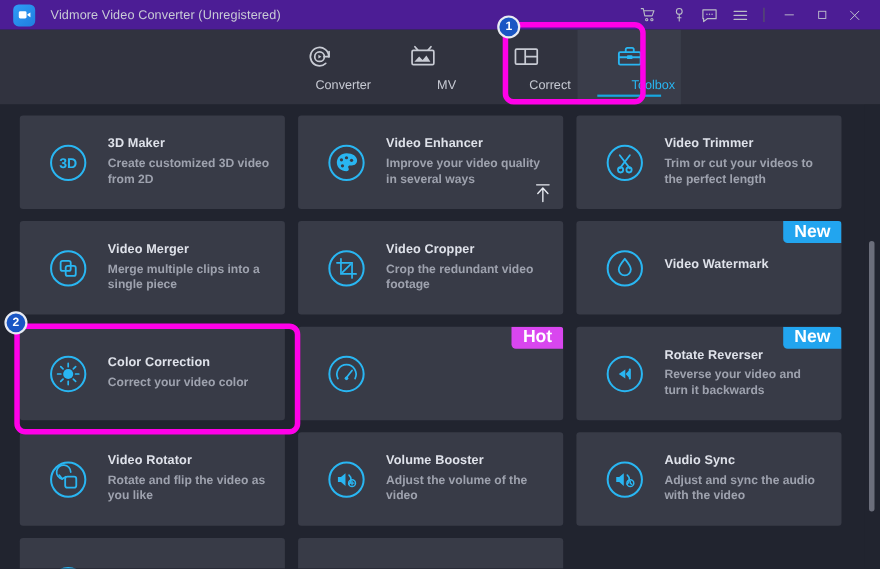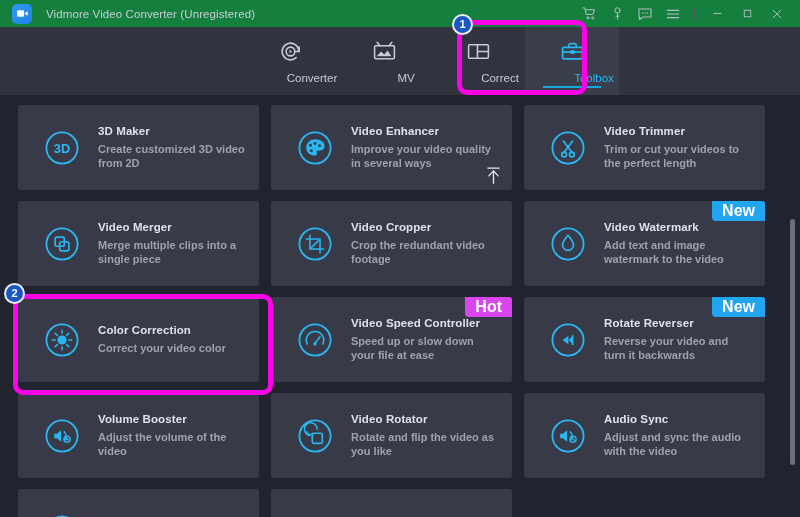--- a/index.html
+++ b/index.html
@@ -13,21 +13,21 @@
     position: relative;
     width: 800px; height: 517px;
     background: #21242f;
     overflow: hidden;
   }
 
   
   .titlebar {
     position: absolute; top: 0; left: 0;
     width: 800px; height: 27px;
-    background: #15803d;
+    background: #4c1d95;
     display: flex; align-items: center;
   }
   .app-logo {
     width: 20px; height: 20px; margin-left: 12px;
     border-radius: 5px;
     background: linear-gradient(135deg, #2f9cf6, #1f7fe0);
     display: flex; align-items: center; justify-content: center;
   }
   .app-logo svg { display: block; }
   .app-title {
@@ -379,21 +379,20 @@
 
       <div class="card">
         <span class="cicon">
           <svg width="44" height="44" viewBox="0 0 48 48" fill="none">
             <circle cx="24" cy="24" r="17" stroke="#29b6f2" stroke-width="2"></circle>
             <path d="M24 14.5c3.8 4.6 6 7.7 6 10.4a6 6 0 0 1-12 0c0-2.7 2.2-5.8 6-10.4z" stroke="#29b6f2" stroke-width="1.8" stroke-linejoin="round"></path>
           </svg>
         </span>
         <span class="ctext">
           <span class="ctitle" style="display:block">Video Watermark</span>
-          <span class="cdesc" style="display:block">Add text and image watermark to the video</span>
         </span>
         <span class="badge new">New</span>
       </div>
 
       <div class="card">
         <span class="cicon">
           <svg width="44" height="44" viewBox="0 0 48 48" fill="none">
             <circle cx="24" cy="24" r="17" stroke="#29b6f2" stroke-width="2"></circle>
             <circle cx="24" cy="24" r="5" fill="#29b6f2"></circle>
             <g stroke="#29b6f2" stroke-width="1.7" stroke-linecap="round">
@@ -410,41 +409,52 @@
 
       <div class="card">
         <span class="cicon">
           <svg width="44" height="44" viewBox="0 0 48 48" fill="none">
             <circle cx="24" cy="24" r="17" stroke="#29b6f2" stroke-width="2"></circle>
             <path d="M15.5 28.5a9.5 9.5 0 1 1 17 0" stroke="#29b6f2" stroke-width="1.7" stroke-linecap="round"></path>
             <path d="M24 27.5l5.5-7" stroke="#29b6f2" stroke-width="1.7" stroke-linecap="round"></path>
             <circle cx="24" cy="28.3" r="1.8" fill="#29b6f2"></circle>
           </svg>
         </span>
-        <span class="ctext">
-          <span class="ctitle" style="display:block">Video Speed Controller</span>
-          <span class="cdesc" style="display:block">Speed up or slow down your file at ease</span>
-        </span>
         <span class="badge hot">Hot</span>
       </div>
 
       <div class="card">
         <span class="cicon">
           <svg width="44" height="44" viewBox="0 0 48 48" fill="none">
             <circle cx="24" cy="24" r="17" stroke="#29b6f2" stroke-width="2"></circle>
             <path d="M24.5 19.5v9L18 24z" fill="#29b6f2"></path>
             <path d="M29 19.5v9" stroke="#29b6f2" stroke-width="2" stroke-linecap="round"></path>
             <path d="M29 19.5L24.8 24 29 28.5z" fill="#29b6f2"></path>
           </svg>
         </span>
         <span class="ctext">
           <span class="ctitle" style="display:block">Rotate Reverser</span>
           <span class="cdesc" style="display:block">Reverse your video and turn it backwards</span>
         </span>
         <span class="badge new">New</span>
+      </div>
+
+      <div class="card">
+        <span class="cicon">
+          <svg width="44" height="44" viewBox="0 0 48 48" fill="none">
+            <circle cx="24" cy="24" r="17" stroke="#29b6f2" stroke-width="2"></circle>
+            <rect x="21" y="21" width="11" height="11" rx="2.2" stroke="#29b6f2" stroke-width="1.8"></rect>
+            <path d="M26.5 16.5a7 7 0 1 0-8.5 6.9" stroke="#29b6f2" stroke-width="1.7" stroke-linecap="round"></path>
+            <path d="M15 19.5l3 3.8 3.7-2.2" stroke="#29b6f2" stroke-width="1.7" stroke-linecap="round" stroke-linejoin="round"></path>
+          </svg>
+        </span>
+        <span class="ctext">
+          <span class="ctitle" style="display:block">Video Rotator</span>
+          <span class="cdesc" style="display:block">Rotate and flip the video as you like</span>
+        </span>
       </div>
 
       <div class="card">
         <span class="cicon">
           <svg width="44" height="44" viewBox="0 0 48 48" fill="none">
             <circle cx="24" cy="24" r="17" stroke="#29b6f2" stroke-width="2"></circle>
             <path d="M15.5 21.5h3l4.5-3.8v12.6l-4.5-3.8h-3z" fill="#29b6f2"></path>
             <path d="M26.5 19.5a6 6 0 0 1 0 9" stroke="#29b6f2" stroke-width="1.6" stroke-linecap="round"></path>
             <circle cx="29.5" cy="27.5" r="3.4" stroke="#29b6f2" stroke-width="1.5"></circle>
             <path d="M29.5 25.8v3.4M27.8 27.5h3.4" stroke="#29b6f2" stroke-width="1.3" stroke-linecap="round"></path>
@@ -453,35 +463,20 @@
         <span class="ctext">
           <span class="ctitle" style="display:block">Volume Booster</span>
           <span class="cdesc" style="display:block">Adjust the volume of the video</span>
         </span>
       </div>
 
       <div class="card">
         <span class="cicon">
           <svg width="44" height="44" viewBox="0 0 48 48" fill="none">
             <circle cx="24" cy="24" r="17" stroke="#29b6f2" stroke-width="2"></circle>
-            <rect x="21" y="21" width="11" height="11" rx="2.2" stroke="#29b6f2" stroke-width="1.8"></rect>
-            <path d="M26.5 16.5a7 7 0 1 0-8.5 6.9" stroke="#29b6f2" stroke-width="1.7" stroke-linecap="round"></path>
-            <path d="M15 19.5l3 3.8 3.7-2.2" stroke="#29b6f2" stroke-width="1.7" stroke-linecap="round" stroke-linejoin="round"></path>
-          </svg>
-        </span>
-        <span class="ctext">
-          <span class="ctitle" style="display:block">Video Rotator</span>
-          <span class="cdesc" style="display:block">Rotate and flip the video as you like</span>
-        </span>
-      </div>
-
-      <div class="card">
-        <span class="cicon">
-          <svg width="44" height="44" viewBox="0 0 48 48" fill="none">
-            <circle cx="24" cy="24" r="17" stroke="#29b6f2" stroke-width="2"></circle>
             <path d="M15.5 21.5h3l4.5-3.8v12.6l-4.5-3.8h-3z" fill="#29b6f2"></path>
             <path d="M26.5 19.5a6 6 0 0 1 0 9" stroke="#29b6f2" stroke-width="1.6" stroke-linecap="round"></path>
             <circle cx="29.5" cy="27.5" r="3.4" stroke="#29b6f2" stroke-width="1.5"></circle>
             <path d="M29.5 25.6v2.1l1.5 1" stroke="#29b6f2" stroke-width="1.3" stroke-linecap="round"></path>
           </svg>
         </span>
         <span class="ctext">
           <span class="ctitle" style="display:block">Audio Sync</span>
           <span class="cdesc" style="display:block">Adjust and sync the audio with the video</span>
         </span>

